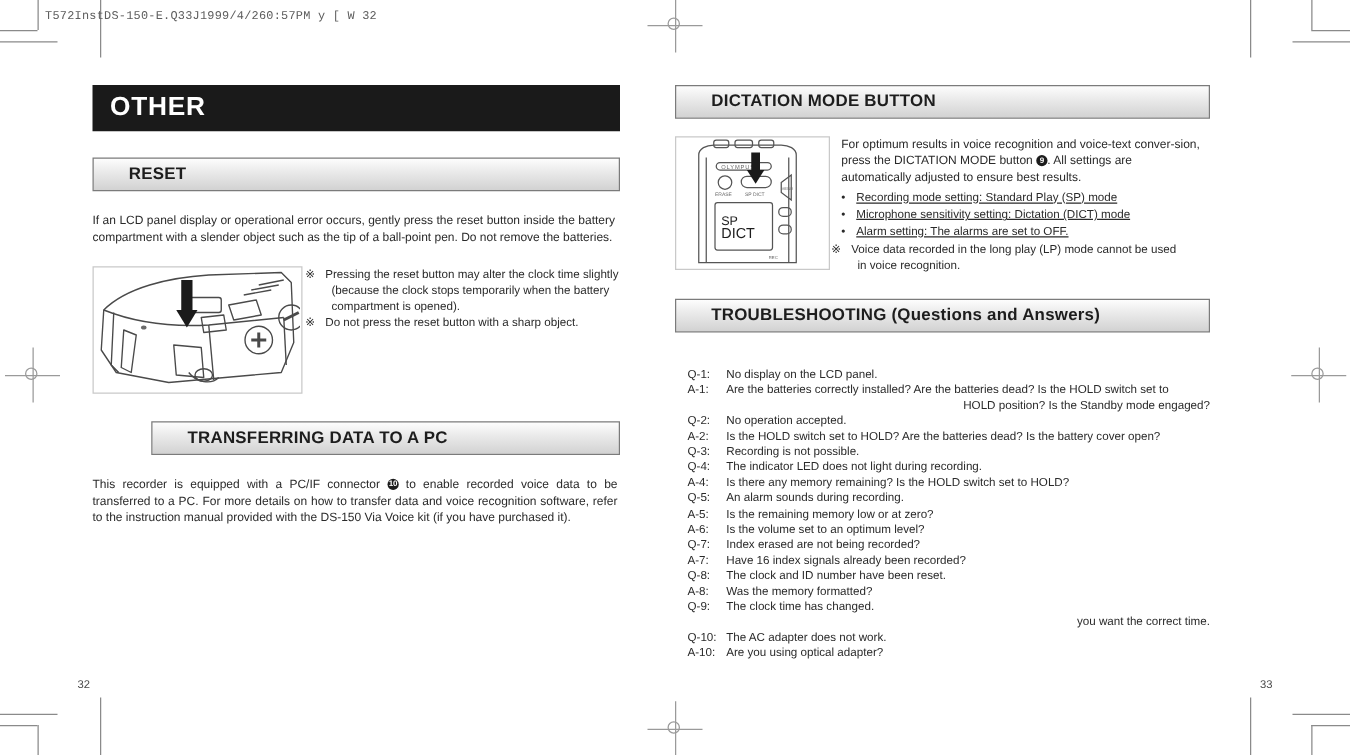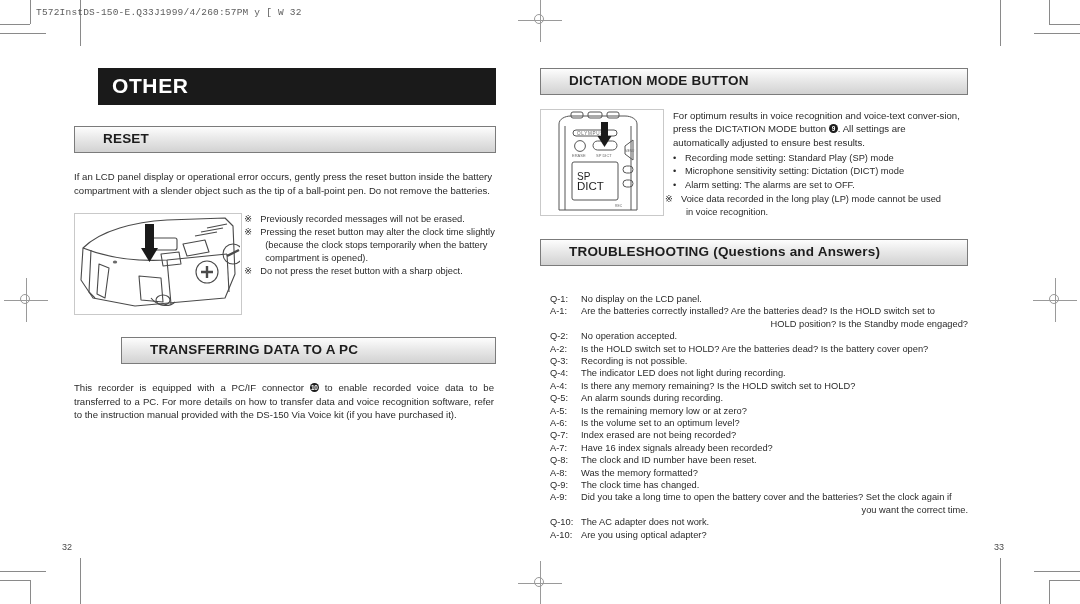--- a/index.html
+++ b/index.html
@@ -22,34 +22,34 @@
   
   .page{position:absolute;top:0;width:50%;height:100%;}
   .page.left{left:0;}
   .page.right{left:50%;}
 
   .colL{position:absolute;left:74px;top:68px;width:422px;}
   .colR{position:absolute;left:566px;top:68px;width:428px;}
 
   
   .chapter{background:#1a1a1a;color:#fff;font-size:21px;font-weight:bold;
-           letter-spacing:.6px;padding:7px 0 8px 14px;line-height:1.05;margin-left:24px;}
+           letter-spacing:.6px;padding:7px 0 8px 14px;line-height:1.05;}
   .sect{position:relative;border:1px solid #7b7b7b;
         background:linear-gradient(to bottom,#fdfdfd 0%,#eaeaea 42%,#d2d2d2 100%);
         font-size:13.5px;font-weight:bold;letter-spacing:.2px;
         padding:5px 0 5px 28px;line-height:1.1;color:#1d1d1d;}
 
   
   .para{font-size:9.6px;line-height:1.42;color:#2a2a2a;text-align:justify;}
   .note{font-size:9.3px;line-height:1.4;color:#2a2a2a;}
   .note .mark{display:inline-block;width:8px;}
   .note .hang{display:block;padding-left:8px;text-indent:-8px;}
   .note .cont{display:block;padding-left:13px;}
 
-  .bullets{font-size:9.3px;line-height:1.45;color:#2a2a2a;}
+  .bullets{font-size:9.3px;line-height:1.45;color:#2a2a2a;text-decoration:underline;}
   .bullets .bi{display:block;padding-left:12px;text-indent:-12px;}
   .bullets .bi .dot{display:inline-block;width:12px;text-indent:0;}
 
   .circnum{display:inline-block;width:9px;height:9px;line-height:9px;
            border-radius:50%;background:#1d1d1d;color:#fff;font-size:6.4px;
            text-align:center;vertical-align:1px;font-weight:bold;
            font-family:"Liberation Sans",sans-serif;letter-spacing:-0.3px;}
 
   
   .qa{font-size:9.3px;line-height:1.335;color:#2a2a2a;}
@@ -145,21 +145,20 @@
             <ellipse cx="88" cy="86" rx="7" ry="5"></ellipse>
           </g>
           <g fill="#1a1a1a">
             <rect x="70" y="10" width="9" height="26"></rect>
             <polygon points="66,34 83,34 74.5,48"></polygon>
           </g>
         </svg>
       </div>
 
       <div class="note" style="margin-left:10px;width:245px;">
-        <span class="hang"><span class="mark">※</span><span>Previously recorded messages will not be erased.</span></span>
         <span class="hang"><span class="mark">※</span><span>Pressing the reset button may alter the clock time slightly</span></span>
         <span class="cont">(because the clock stops temporarily when the battery</span>
         <span class="cont">compartment is opened).</span>
         <span class="hang"><span class="mark">※</span><span>Do not press the reset button with a sharp object.</span></span>
       </div>
     </div>
 
     <div class="sect" style="margin-top:22px;margin-left:47px;">TRANSFERRING DATA TO A PC</div>
 
     <div class="para" style="margin-top:17px;width:420px;"><span>This recorder is equipped with a PC/IF connector </span><span class="circnum">10</span><span> to enable recorded voice data to be transferred to a PC. For more details on how to transfer data and voice recognition software, refer to the instruction manual provided with the DS-150 Via Voice kit (if you have purchased it).</span></div>
@@ -284,31 +283,27 @@
           <span class="txt">The clock and ID number have been reset.</span>
         </div>
         <div class="row">
           <span class="lbl">A-8:</span>
           <span class="txt">Was the memory formatted?</span>
         </div>
         <div class="row">
           <span class="lbl">Q-9:</span>
           <span class="txt">The clock time has changed.</span>
         </div>
-        <div class="row">
-          <span class="lbl">A-9:</span>
-          <span class="txt">Did you take a long time to open the battery cover and the  batteries? Set the clock again if</span>
-        </div>
         <div class="cont">you want the correct time.</div>
         <div class="row">
           <span class="lbl">Q-10:</span>
           <span class="txt">The AC adapter does not work.</span>
         </div>
         <div class="row">
           <span class="lbl">A-10:</span>
           <span class="txt">Are you using optical adapter?</span>
         </div>
       </div>
 
   </div>
 
-  <div class="pgnum" style="right:76px;margin-left:44px;">33</div>
+  <div class="pgnum" style="right:62px;margin-left:44px;">33</div>
 </div>
 
 </body></html>

